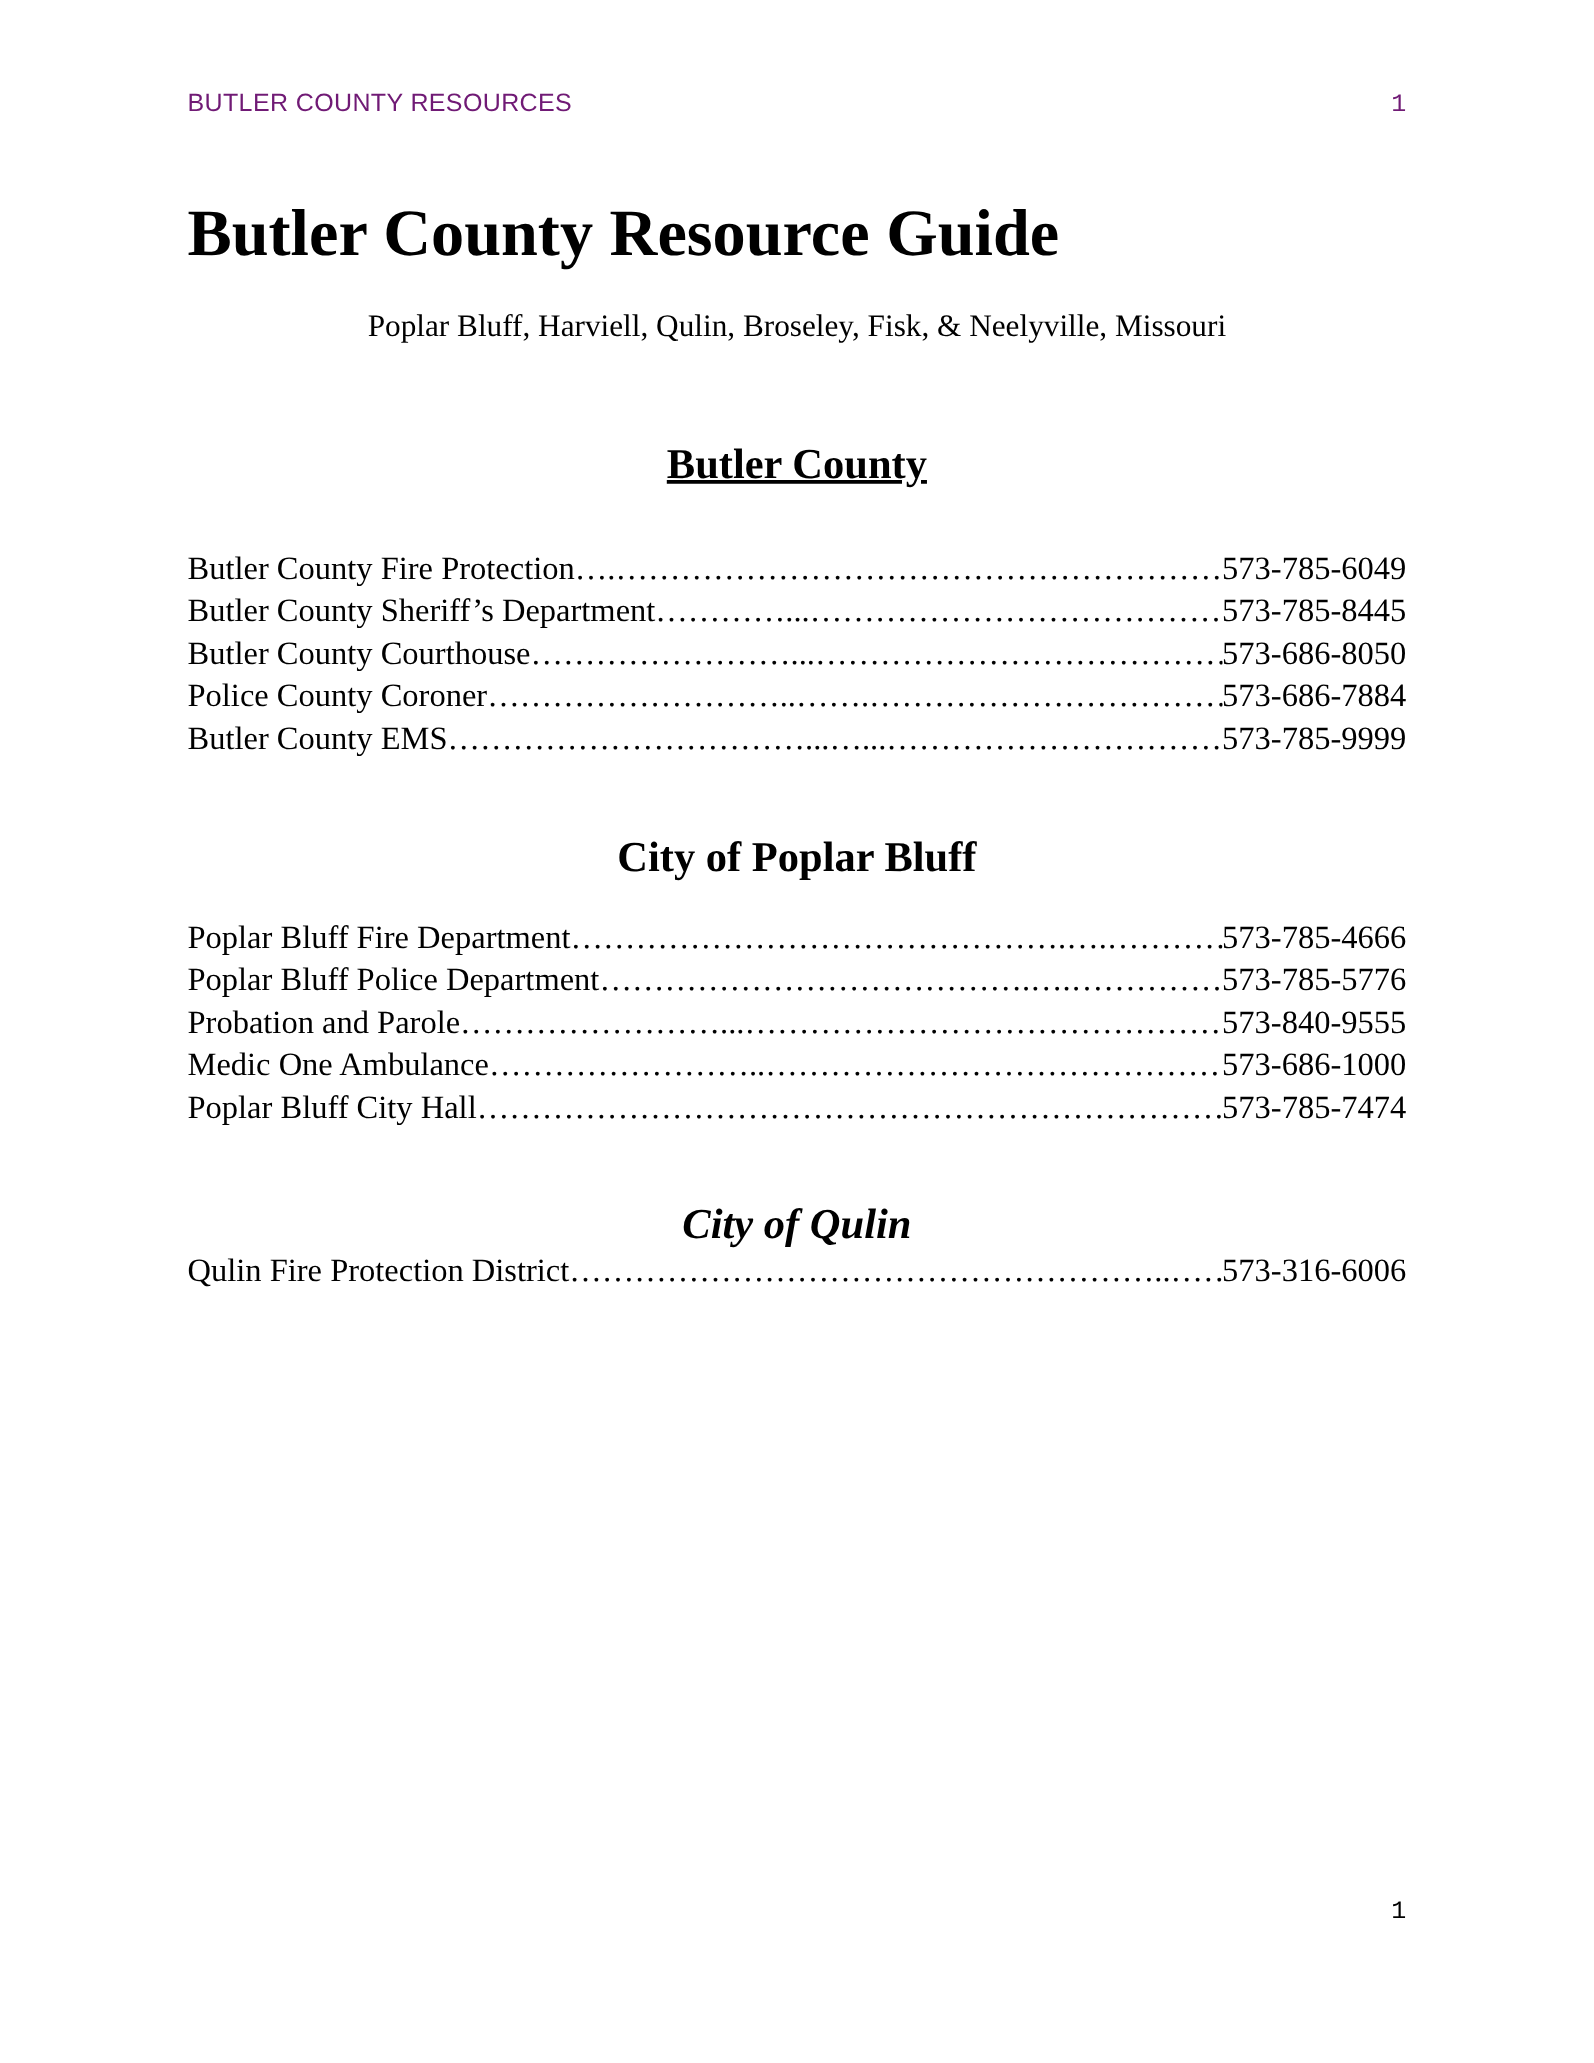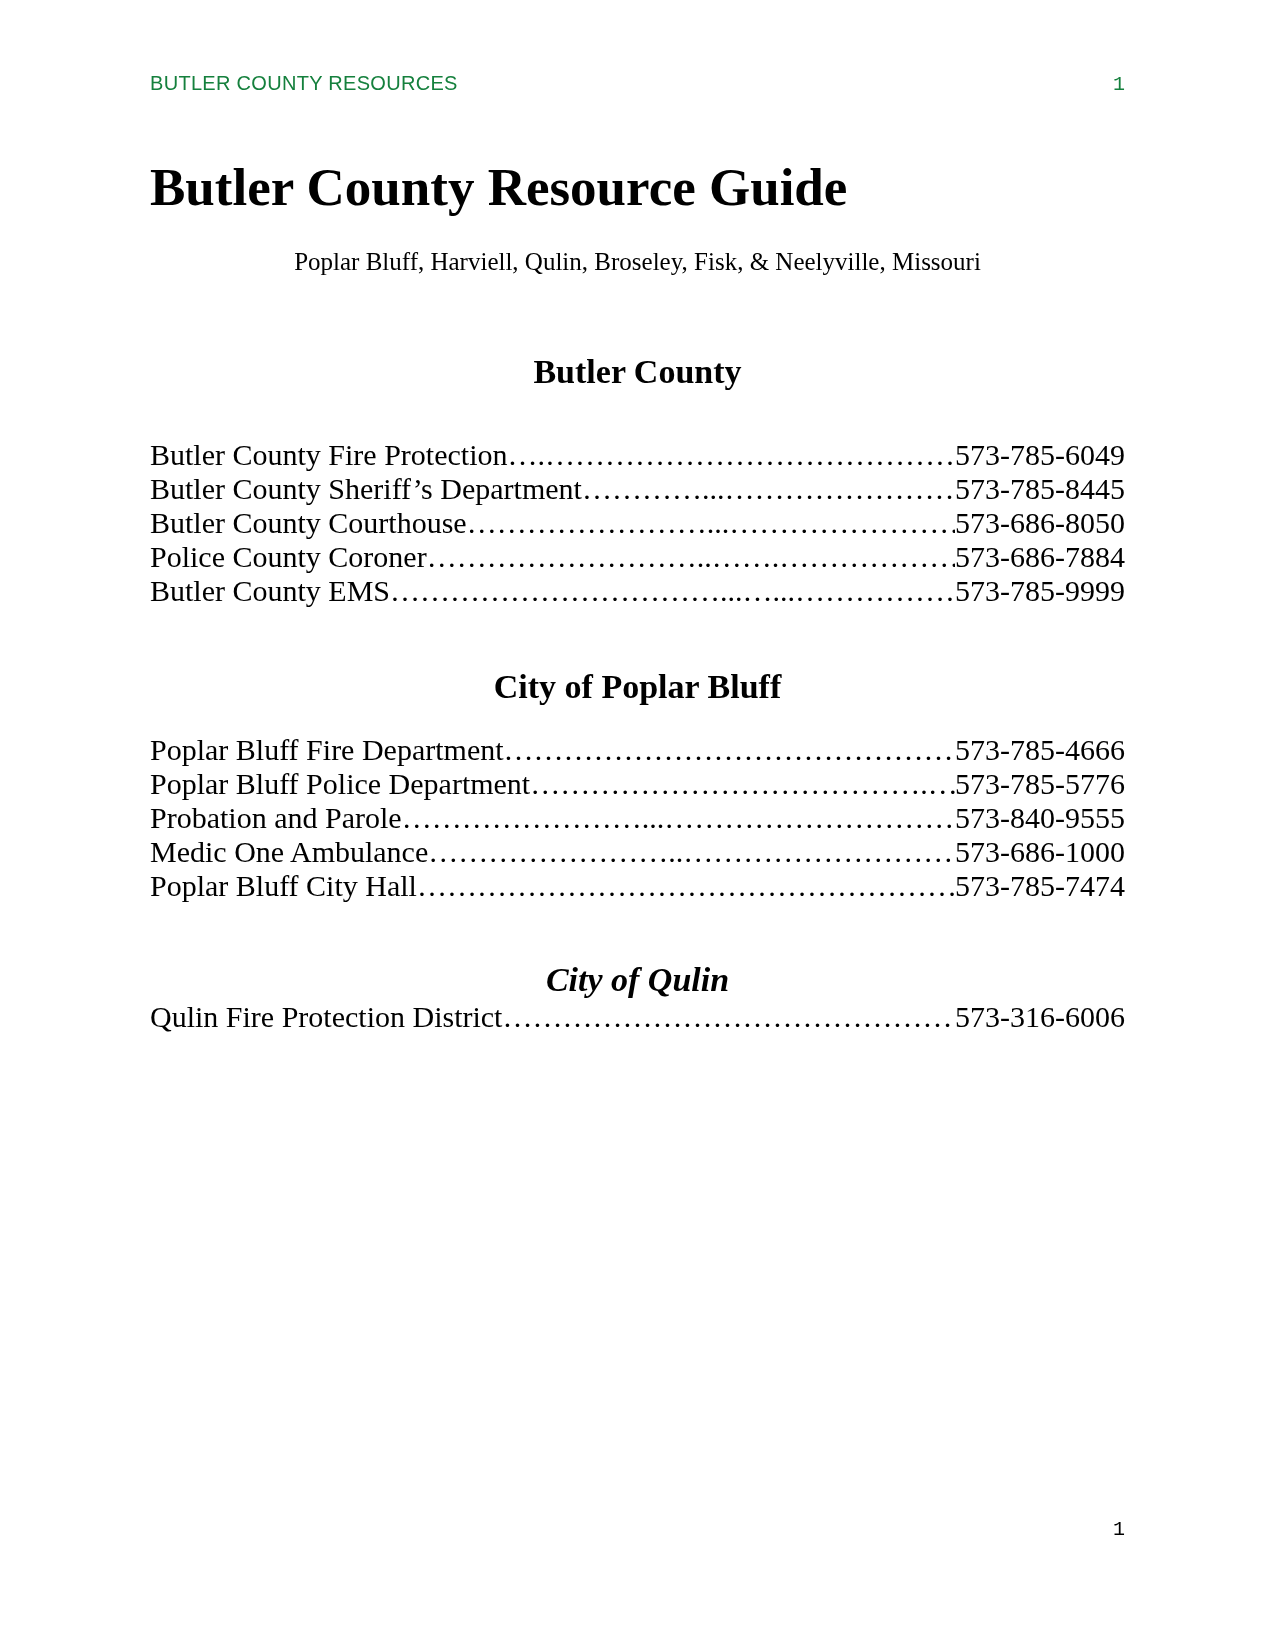--- a/index.html
+++ b/index.html
@@ -15,21 +15,21 @@
     margin: 0 auto;
   }
   .doc-header {
     position: absolute;
     top: 72px;
     left: 150px;
     width: 975px;
     display: flex;
     justify-content: space-between;
     align-items: baseline;
-    color: #15803d;
+    color: #701a75;
   }
   .doc-header .running-title {
     font-family: "Liberation Sans", sans-serif;
     font-size: 20px;
     letter-spacing: 0.3px;
   }
   .pagenum {
     font-family: "Liberation Mono", monospace;
     font-size: 20px;
   }
@@ -53,35 +53,35 @@
   }
   .section-heading {
     position: absolute;
     left: 150px;
     width: 975px;
     text-align: center;
     font-size: 34px;
     font-weight: bold;
     line-height: 40px;
   }
-  .heading-1 { top: 352px; }
+  .heading-1 { top: 352px; text-decoration: underline; }
   .heading-2 { top: 636px; margin-top: 31px; }
   .heading-3 { top: 960px; font-style: italic; }
   .rows {
     position: absolute;
     left: 150px;
     width: 975px;
   }
   .rows-1 { top: 438px; }
   .rows-2 { top: 733px; }
   .rows-3 { top: 1000px; }
   .row {
     display: flex;
     align-items: baseline;
-    font-size: 30px;
+    font-size: 26px;
     line-height: 34px;
     white-space: nowrap;
   }
   .row .label { flex: 0 0 auto; }
   .row .leader {
     flex: 1 1 auto;
     min-width: 0;
     overflow: hidden;
     white-space: nowrap;
   }

